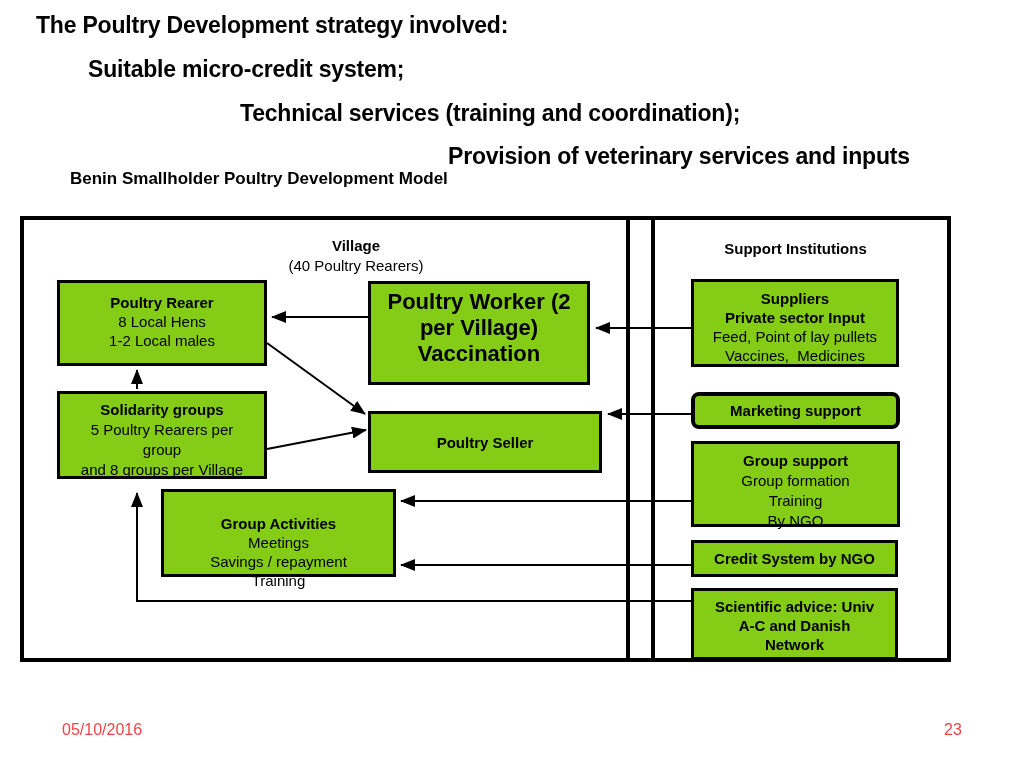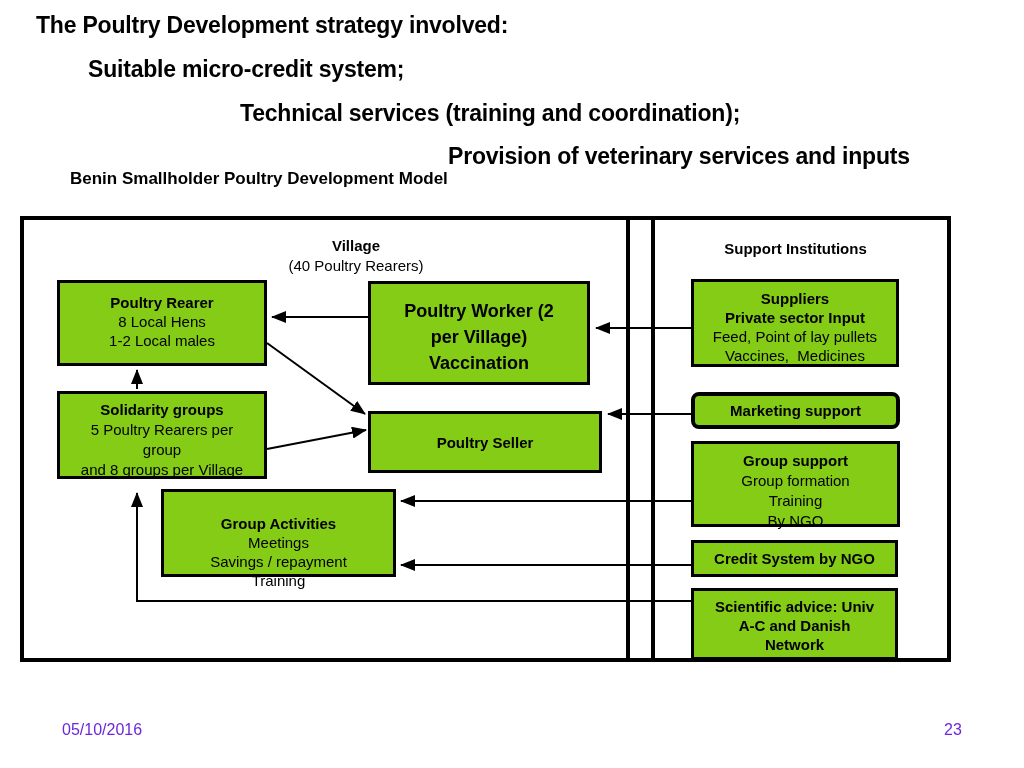--- a/index.html
+++ b/index.html
@@ -27,38 +27,38 @@
   #support-label { left:691px; top:239px; width:209px; font-weight:bold; }
   .panel-label .t { font-weight:bold; }
 
   
   .box { position:absolute; border:3px solid #000; background:#84cc16; text-align:center;
          font-size:15px; line-height:19px; }
   .box .t { font-weight:bold; }
   .flexc { display:flex; align-items:center; justify-content:center; }
 
   #box-rearer      { left:57px;  top:280px; width:210px; height:86px; padding-top:10px; }
-  #box-worker      { left:368px; top:281px; width:222px; height:104px; padding-top:14px;
-                     font-size:18px; line-height:26px; font-weight:bold; }
+  #box-worker      { left:368px; top:281px; width:222px; height:104px; padding-top:5px;
+                     font-size:22px; line-height:26px; font-weight:bold; }
   #box-solidarity  { left:57px;  top:391px; width:210px; height:88px; padding-top:6px; line-height:20px; }
   #box-seller      { left:368px; top:390px; width:234px; height:62px; font-weight:bold;margin-top:21px; }
   #box-activities  { left:161px; top:489px; width:235px; height:88px; padding-top:22px; }
   #box-private     { left:691px; top:279px; width:208px; height:88px; padding-top:7px; }
   #box-marketing   { left:691px; top:392px; width:209px; height:37px; border-width:4px; font-weight:bold;border-radius:8px; }
   #box-groupsupport{ left:691px; top:441px; width:209px; height:86px; padding-top:7px; line-height:20px; }
   #box-credit      { left:691px; top:540px; width:207px; height:37px; font-weight:bold; }
   #box-scientific  { left:691px; top:588px; width:207px; height:72px; padding-top:6px; font-weight:bold; }
 
   
   svg.connectors { position:absolute; left:0; top:0; pointer-events:none; }
   svg.connectors path { stroke:#000; stroke-width:2; fill:none; }
   svg.connectors marker path { fill:#000; stroke:none; }
 
   
-  .footer-text { position:absolute; top:721px; font-size:16px; color:#6d28d9; }
+  .footer-text { position:absolute; top:721px; font-size:16px; color:#ef4444; }
   #footer-date { left:62px; }
   #page-number { left:944px; }
 </style>
 </head>
 <body>
 
 <div class="slide">
 
   <div class="hline" id="hl1">Suitable micro-credit system;</div>
   <div class="hline" id="hl0">The Poultry Development strategy involved:</div>

